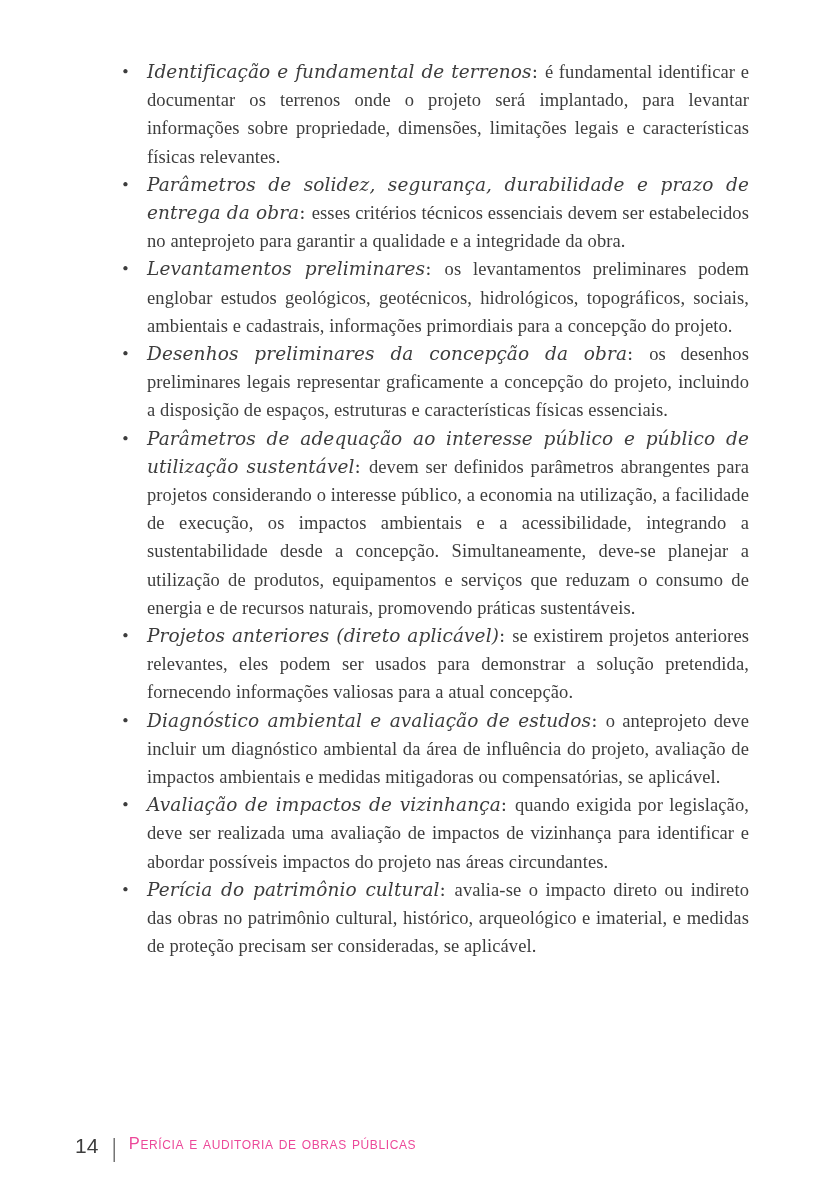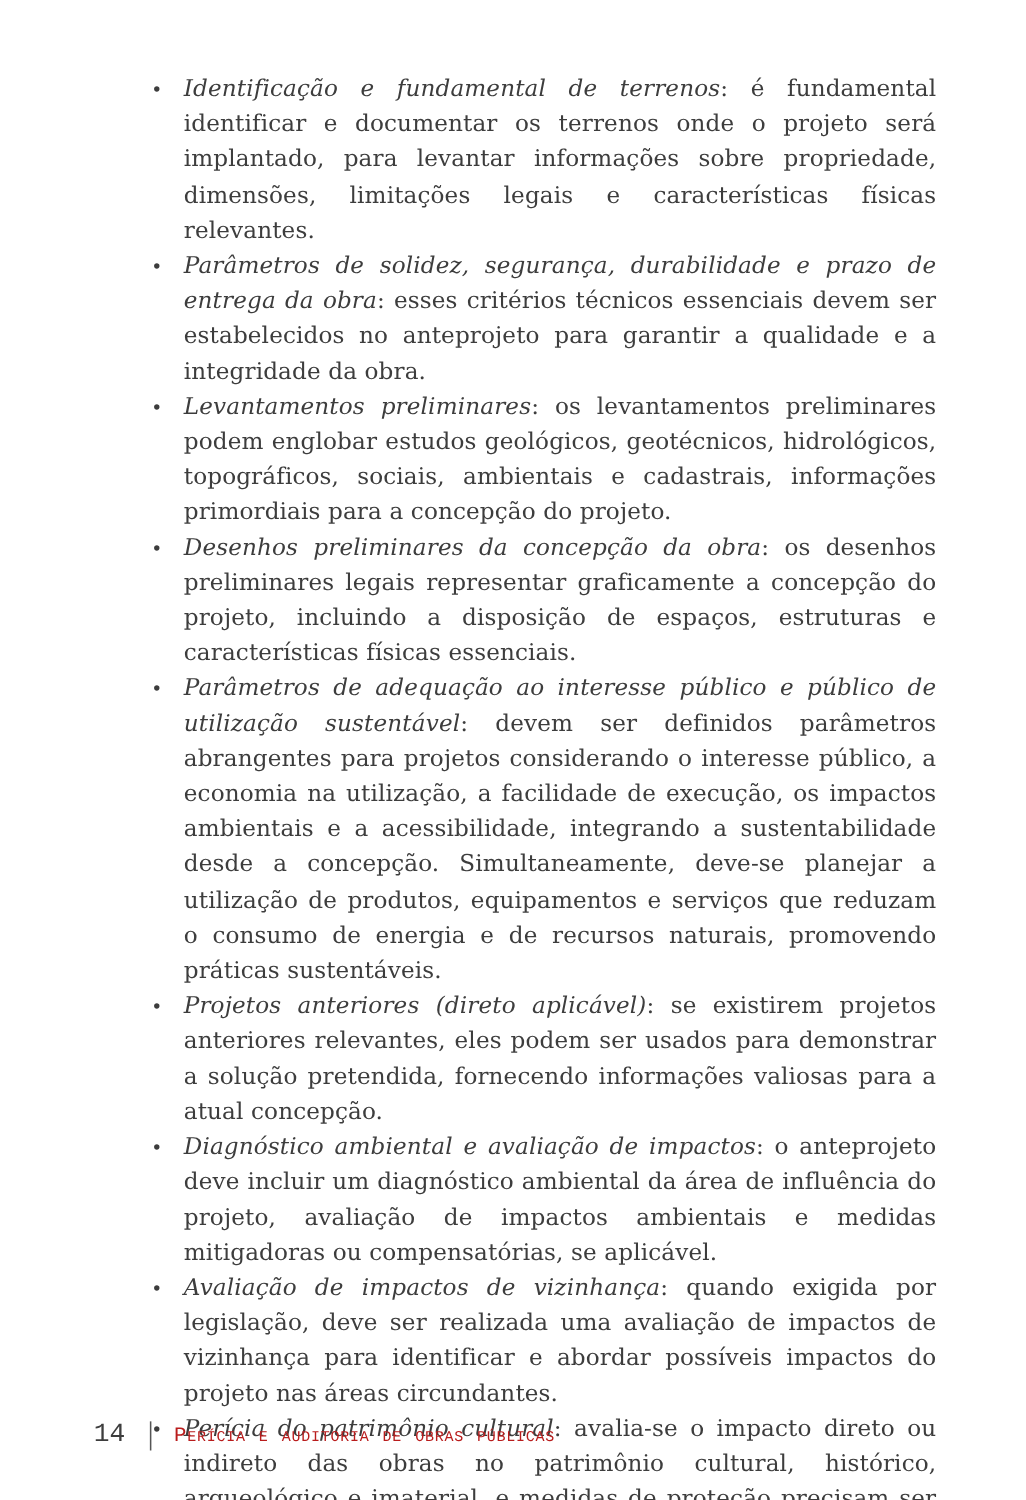--- a/index.html
+++ b/index.html
@@ -45,46 +45,47 @@
     font-style: normal;
   }
   .lead {
     font-style: italic;
   }
   .colon {
     font-style: normal;
   }
   .body-text {
     font-style: normal;
+    font-family: Liberation Serif, serif;
   }
   .footer {
     position: absolute;
     left: 75px;
     top: 1134px;
     display: flex;
-    align-items: center;
-    font-family: Liberation Mono, monospace;
+    align-items: flex-start;
+    font-family: Liberation Sans, sans-serif;
     color: #444444;
   }
   .footer .page-number {
     font-size: 21px;
     color: #3d3d3d;
   }
   .footer .separator {
     font-size: 25px;
     font-weight: 100;
     color: #555555;
     margin: 0 11px 0 13px;
     transform: scaleX(0.6);
   }
   .footer .book-title {
     font-variant: small-caps;
     font-size: 16.5px;
     letter-spacing: 0.6px;
-    color: #b91c1c;
+    color: #ec4899;
   }
 </style>
 </head>
 <body>
 
 <div class="page">
   <div class="content">
     <ul class="bullet-list">
 
       <li>
@@ -111,21 +112,21 @@
         <span class="bullet">•</span><span class="lead">Parâmetros de adequação ao interesse público e público de utilização sustentável</span><span class="colon">:</span>
         <span class="body-text">devem ser definidos parâmetros abrangentes para projetos considerando o interesse público, a economia na utilização, a facilidade de execução, os impactos ambientais e a acessibilidade, integrando a sustentabilidade desde a concepção. Simultaneamente, deve-se planejar a utilização de produtos, equipamentos e serviços que reduzam o consumo de energia e de recursos naturais, promovendo práticas sustentáveis.</span>
       </li>
 
       <li>
         <span class="bullet">•</span><span class="lead">Projetos anteriores (direto aplicável)</span><span class="colon">:</span>
         <span class="body-text">se existirem projetos anteriores relevantes, eles podem ser usados para demonstrar a solução pretendida, fornecendo informações valiosas para a atual concepção.</span>
       </li>
 
       <li>
-        <span class="bullet">•</span><span class="lead">Diagnóstico ambiental e avaliação de impactos</span><span class="colon">:</span>
+        <span class="bullet">•</span><span class="lead">Diagnóstico ambiental e avaliação de estudos</span><span class="colon">:</span>
         <span class="body-text">o anteprojeto deve incluir um diagnóstico ambiental da área de influência do projeto, avaliação de impactos ambientais e medidas mitigadoras ou compensatórias, se aplicável.</span>
       </li>
 
       <li>
         <span class="bullet">•</span><span class="lead">Avaliação de impactos de vizinhança</span><span class="colon">:</span>
         <span class="body-text">quando exigida por legislação, deve ser realizada uma avaliação de impactos de vizinhança para identificar e abordar possíveis impactos do projeto nas áreas circundantes.</span>
       </li>
 
       <li>
         <span class="bullet">•</span><span class="lead">Perícia do patrimônio cultural</span><span class="colon">:</span>

